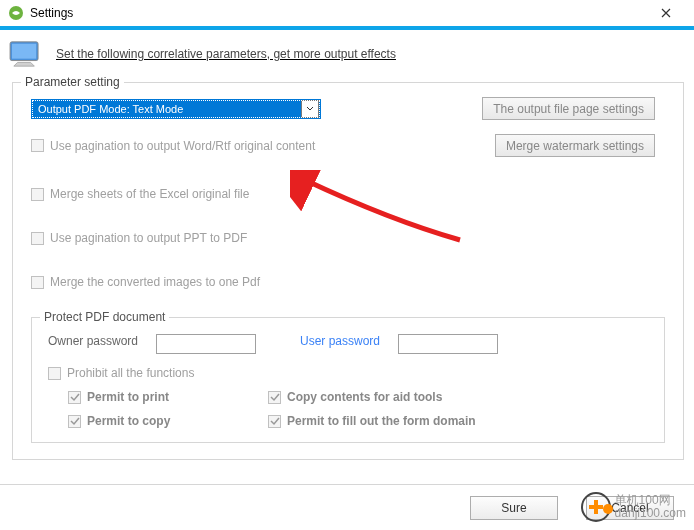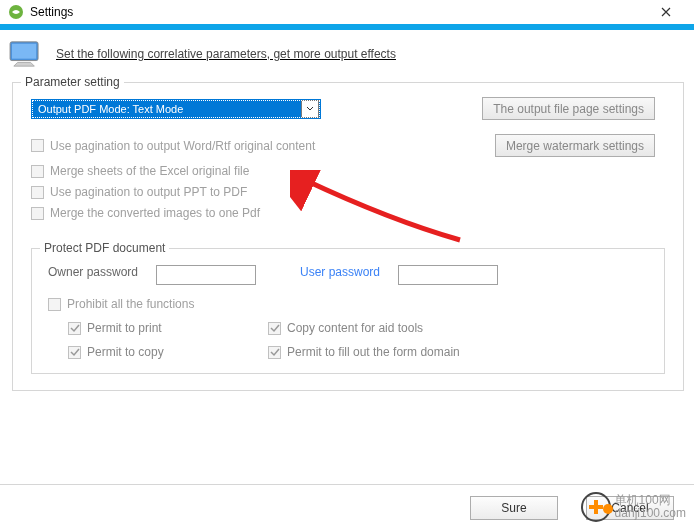--- a/index.html
+++ b/index.html
@@ -1,43 +1,43 @@
 <!DOCTYPE html>
 <html><head>
 <meta charset="utf-8">
 <style>
 * { box-sizing: border-box; margin: 0; padding: 0; font-family: "Segoe UI", Tahoma, sans-serif; font-size: 12px; }
 body { background: #fff; width: 694px; height: 530px; position: relative; overflow: hidden; }
-.titlebar { height: 30px; display: flex; align-items: center; padding: 0 8px; border-bottom: 6px solid #0ea5e9; }
+.titlebar { height: 30px; display: flex; align-items: center; padding: 0 8px; border-bottom: 4px solid #0ea5e9; }
 .title-icon { width: 16px; height: 16px; margin-right: 6px; }
 .title-text { flex: 1; font-size: 12px; color: #000; }
 .close-btn { width: 40px; height: 30px; display: flex; align-items: center; justify-content: center; cursor: pointer; }
 .header { display: flex; align-items: center; padding: 10px 18px 14px 8px; gap: 14px; text-decoration: underline; }
 .monitor-icon { width: 34px; height: 28px; }
 .header-text { color: #444; font-size: 12px; }
 .fieldset { margin: 0 10px 8px 12px; border: 1px solid #d6d6d6; padding: 14px 18px 16px 18px; position: relative; }
 .legend { position: absolute; top: -8px; left: 8px; background: #fff; padding: 0 4px; color: #444; }
 .row { display: flex; align-items: center; }
 .dropdown { width: 290px; height: 20px; border: 1px solid #0078d7; background: #0078d7; color: #fff; display: flex; align-items: center; position: relative; cursor: pointer; outline: 1px dotted #fff; outline-offset: -2px; }
 .dropdown-text { padding: 0 6px; font-size: 11px; flex: 1; }
 .dropdown-arrow { width: 18px; height: 18px; background: #fff; border: 1px solid #7a7a7a; display: flex; align-items: center; justify-content: center; margin: 1px; }
 .btn { height: 23px; border: 1px solid #adadad; background: linear-gradient(#f8f8f8,#e8e8e8); padding: 0 10px; color: #888; cursor: pointer; display: flex; align-items: center; justify-content: center; min-width: 150px; }
 .btn-right { margin-left: auto; margin-right: 10px; }
-.checkbox-row { display: flex; align-items: center; gap: 6px; margin-top: 7px; color: #a0a0a0; }
+.checkbox-row { display: flex; align-items: center; gap: 6px; margin-top: 30px; color: #a0a0a0; }
 .chk { width: 13px; height: 13px; border: 1px solid #a0a0a0; background: #fff; display: flex; align-items: center; justify-content: center; }
 .chk.disabled { background: #f4f4f4; border-color: #c0c0c0; }
 .chk svg { width: 10px; height: 10px; }
 .inner-fieldset { border: 1px solid #d6d6d6; margin-top: 28px; padding: 10px 16px 14px 16px; position: relative; }
 .inner-legend { position: absolute; top: -8px; left: 8px; background: #fff; padding: 0 4px; color: #555; }
 .pwd-row { display: flex; gap: 8px; margin-top: 6px; }
 .pwd-label { color: #666; width: 100px; }
 .pwd-input { width: 100px; height: 20px; border: 1px solid #a0a0a0; background: #fff; padding: 0 4px; }
 .pwd-label2 { color: #3b82f6; margin-left: 36px; width: 90px; }
 .func-row { margin-top: 12px; }
-.sub-grid { display: grid; grid-template-columns: 200px 260px; margin-left: 20px; margin-top: 10px; row-gap: 10px; }
+.sub-grid { display: grid; grid-template-columns: 200px 260px; margin-left: 20px; margin-top: 10px; row-gap: 10px; font-weight: bold; }
 .sub-item { display: flex; align-items: center; gap: 6px; color: #888; }
 .bottom-bar { position: absolute; bottom: 0; left: 0; right: 0; height: 46px; border-top: 1px solid #d6d6d6; display: flex; align-items: center; justify-content: flex-end; gap: 28px; padding-right: 20px; }
 .bottom-btn { width: 88px; height: 24px; border: 1px solid #adadad; background: linear-gradient(#fdfdfd,#ececec); cursor: pointer; color: #333; }
 .arrow { position: absolute; top: 170px; left: 290px; pointer-events: none; }
 .watermark { position: absolute; bottom: 8px; right: 8px; display: flex; align-items: center; gap: 4px; color: #999; font-size: 13px; pointer-events: none; }
 .wm-circle { width: 30px; height: 30px; border: 2px solid #444; border-radius: 50%; display: flex; align-items: center; justify-content: center; position: relative; }
 .wm-plus { width: 14px; height: 14px; position: relative; }
 .wm-plus::before, .wm-plus::after { content: ''; position: absolute; background: #ff8c00; }
 .wm-plus::before { left: 5px; top: 0; width: 4px; height: 14px; }
 .wm-plus::after { top: 5px; left: 0; width: 14px; height: 4px; }
@@ -129,21 +129,21 @@
             </svg>
           </div>
         <span>Permit to print</span>
       </div>
       <div class="sub-item">
         <div class="chk disabled">
             <svg>
               <path d="M1 5 L4 8 L9 2" stroke="#999" fill="none" stroke-width="1.5"></path>
             </svg>
           </div>
-        <span>Copy content for aid tools</span>
+        <span>Copy contents for aid tools</span>
       </div>
       <div class="sub-item">
         <div class="chk disabled">
             <svg>
               <path d="M1 5 L4 8 L9 2" stroke="#999" fill="none" stroke-width="1.5"></path>
             </svg>
           </div>
         <span>Permit to copy</span>
       </div>
       <div class="sub-item">

